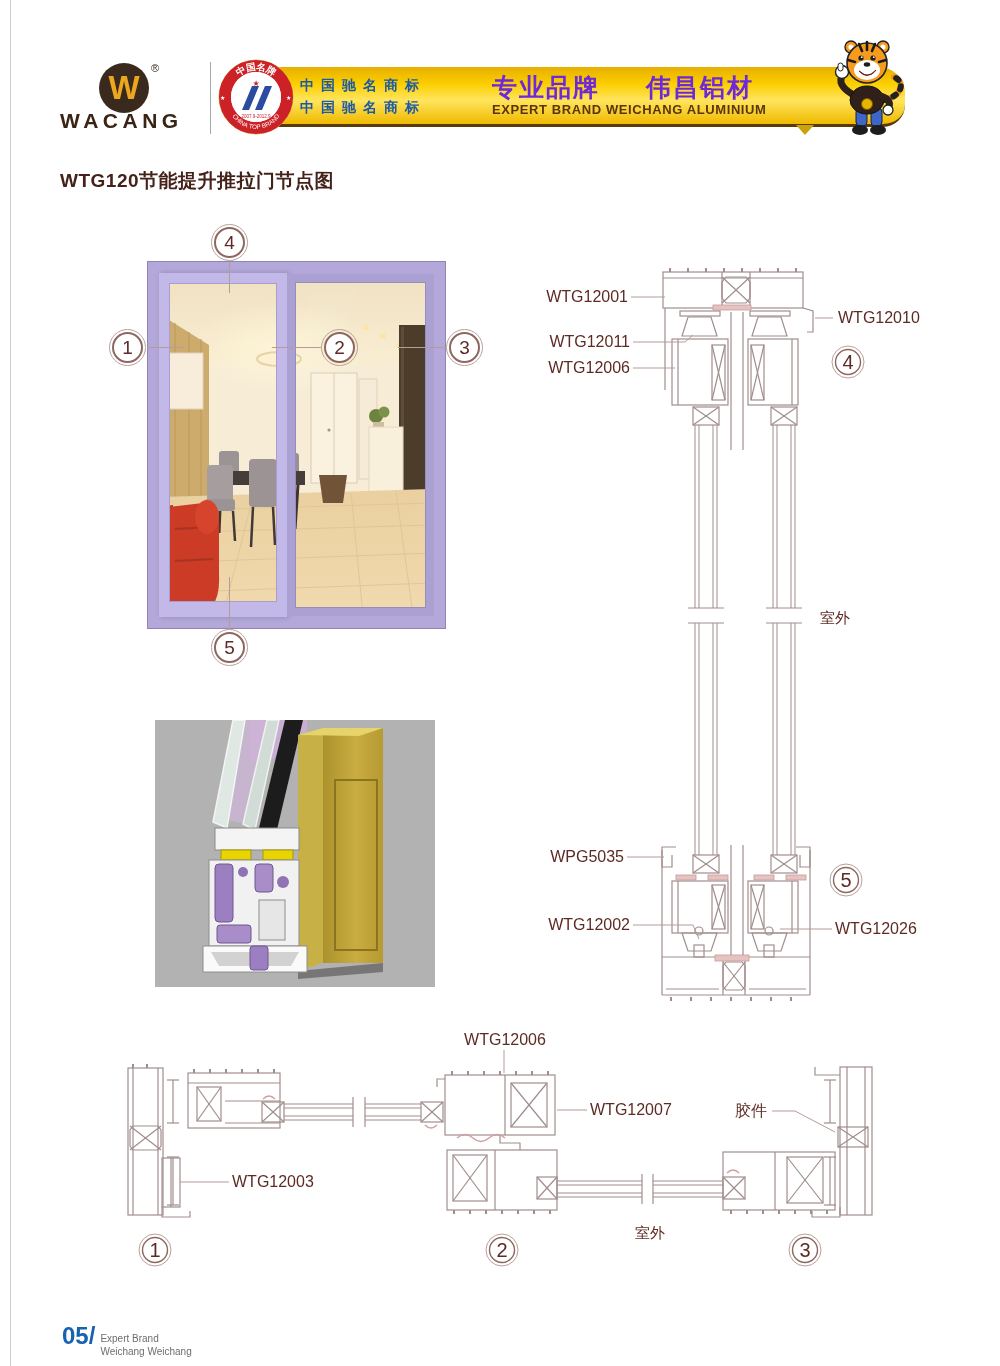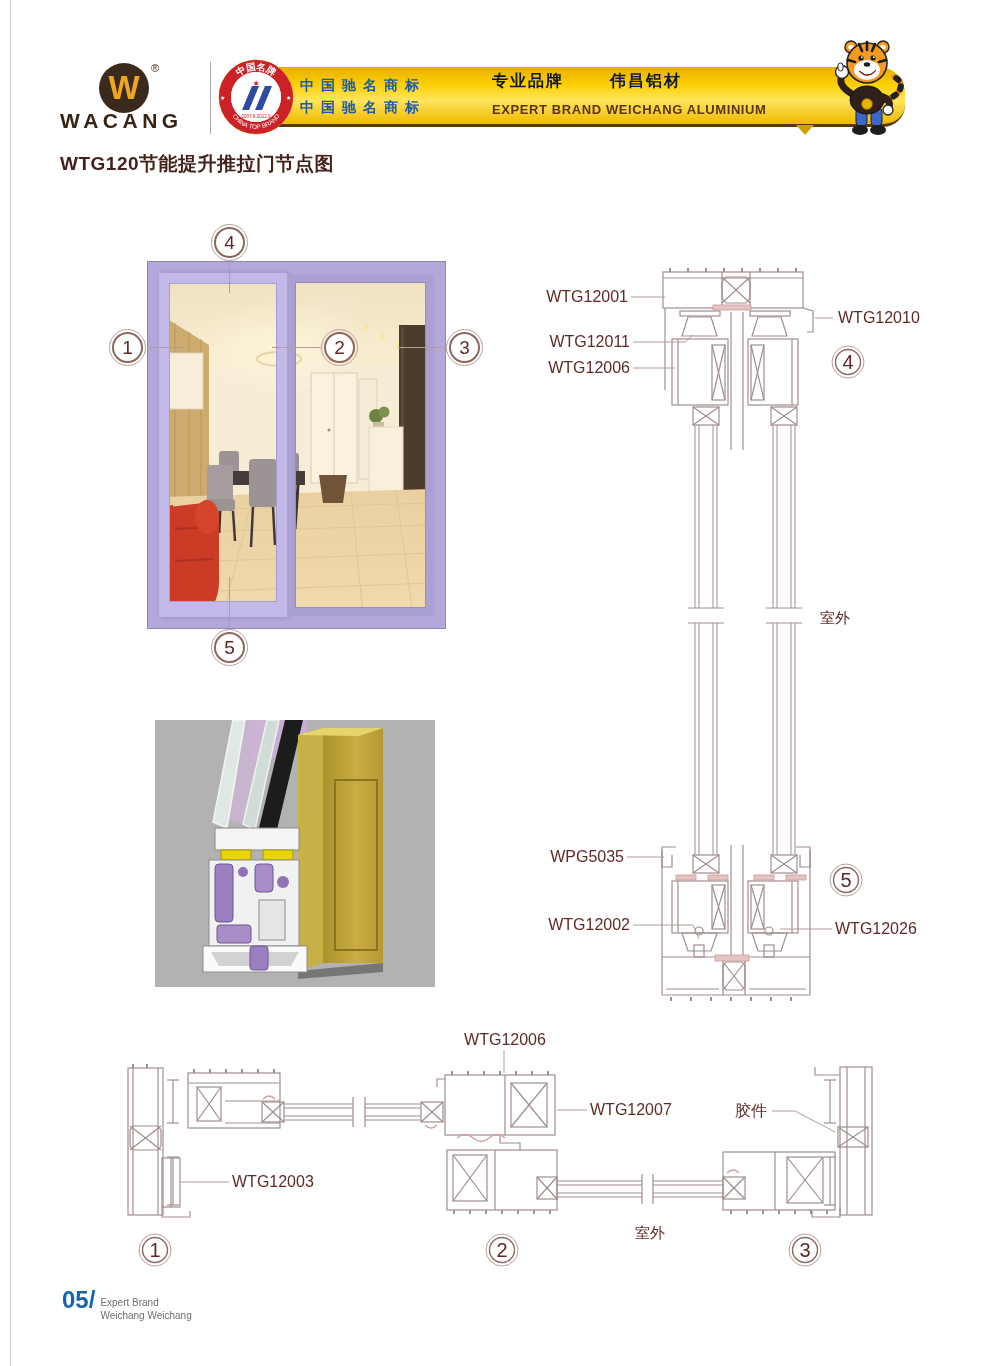--- a/index.html
+++ b/index.html
@@ -11,49 +11,49 @@
   .logo-svg{left:58px;top:50px;}
   .divider{left:210px;top:62px;width:1px;height:72px;background:#a8a8a8;}
   .band{left:253px;top:67px;width:652px;height:57px;
         background:linear-gradient(180deg,#e7af00 0%,#fccf00 30%,#ffe55e 58%,#efb900 100%);
         border-bottom:3px solid #5a3a08;border-radius:0 26px 22px 0;}
   .band-notch{left:796px;top:125px;width:0;height:0;border-left:9px solid transparent;
         border-right:9px solid transparent;border-top:10px solid #caa20a;}
   .band-cn{color:#1a5aa8;font-weight:bold;font-size:14px;letter-spacing:7px;white-space:nowrap;}
   .band-cn.r1{left:300px;top:77px;}
   .band-cn.r2{left:300px;top:99px;}
-  .slogan-cn{left:492px;top:71px;color:#0f172a;font-weight:bold;font-size:16px;
+  .slogan-cn{left:492px;top:71px;color:#6d28d9;font-weight:bold;font-size:25px;
         letter-spacing:2px;white-space:nowrap;}
   .slogan-cn .gap{display:inline-block;width:46px;}
   .slogan-en{left:492px;top:102px;color:#5b3509;font-weight:bold;font-size:13px;
         letter-spacing:0.6px;white-space:nowrap;}
   .badge-svg{left:217px;top:58px;}
   .tiger-svg{left:828px;top:36px;}
   
-  .title{left:60px;top:151px;font-size:19px;font-weight:bold;color:#44221a;letter-spacing:0.5px;}
+  .title{left:60px;top:168px;font-size:19px;font-weight:bold;color:#44221a;letter-spacing:0.5px;}
   
   .scene-svg{left:161px;top:275px;}
   .frame-outer{left:148px;top:262px;width:297px;height:366px;box-sizing:border-box;
         border:13px solid #b3a8d9;outline:1px solid #8f85b5;
         box-shadow:inset 0 0 0 1px #9a90c2;}
   .sash-left{left:159px;top:273px;width:128px;height:344px;box-sizing:border-box;
         border:10px solid #c3b9e8;border-bottom-width:15px;
         box-shadow:2px 0 5px rgba(60,50,90,.28), inset 0 0 0 1px #a89dd0;}
   .sash-right{left:287px;top:274px;width:147px;height:342px;box-sizing:border-box;
         border:8px solid #aba0d2;box-shadow:inset 0 0 0 1px #978cc0;}
   
   .callout{width:27px;height:27px;border:2px solid #8d6760;border-radius:50%;background:#fff;
         display:flex;align-items:center;justify-content:center;font-size:19px;
         color:#5e2a26;z-index:6;}
   .callout::after{content:"";position:absolute;inset:-5px;border:1px solid #b8a19b;border-radius:50%;}
   .lead{background:#b59c98;z-index:5;}
   
   .render-svg{left:155px;top:720px;}
   
-  .footer{left:62px;top:1288px;display:flex;align-items:flex-start;gap:5px;}
+  .footer{left:62px;top:1324px;display:flex;align-items:flex-start;gap:5px;}
   .footer .num{color:#1763af;font-size:24px;font-weight:bold;line-height:1;}
   .footer .small{font-size:10px;color:#6e6e6e;line-height:1.3;margin-top:8px;}
   text{font-family:"Liberation Sans",sans-serif;}
 </style>
 </head>
 <body>
 
 <div class="abs edge-line"></div>
 
 <svg class="abs logo-svg" width="150" height="84" viewBox="0 0 150 84">

